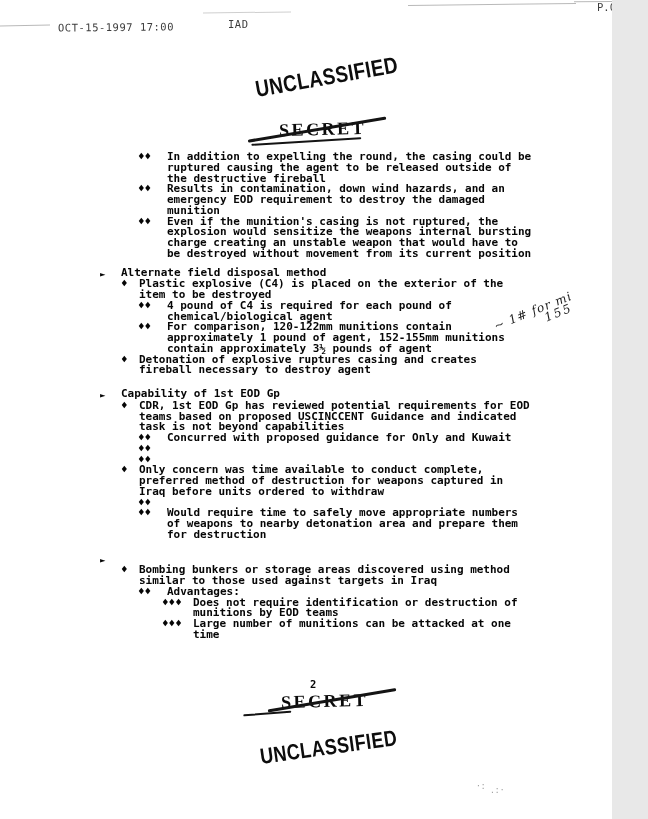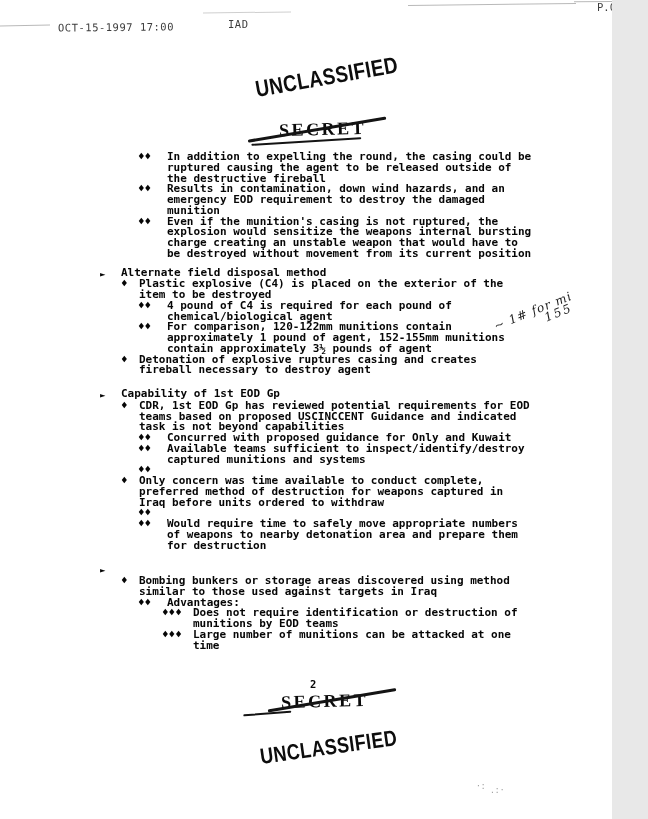--- a/index.html
+++ b/index.html
@@ -148,22 +148,20 @@
         <span class="btext">CDR, 1st EOD Gp has reviewed potential requirements for EOD
 teams based on proposed USCINCCENT Guidance and indicated
 task is not beyond capabilities</span>
       </div>
       <div class="row lv2">
         <span class="marker m2">♦♦</span>
         <span class="btext">Concurred with proposed guidance for Only and Kuwait</span>
       </div>
       <div class="row lv2">
         <span class="marker m2">♦♦</span>
-        <span class="btext">Available teams sufficient to inspect/identify/destroy
-captured munitions and systems</span>
       </div>
       <div class="row lv2">
         <span class="marker m2">♦♦</span>
       </div>
       <div class="row lv1">
         <span class="marker m1">♦</span>
         <span class="btext">Only concern was time available to conduct complete,
 preferred method of destruction for weapons captured in
 Iraq before units ordered to withdraw</span>
       </div>

